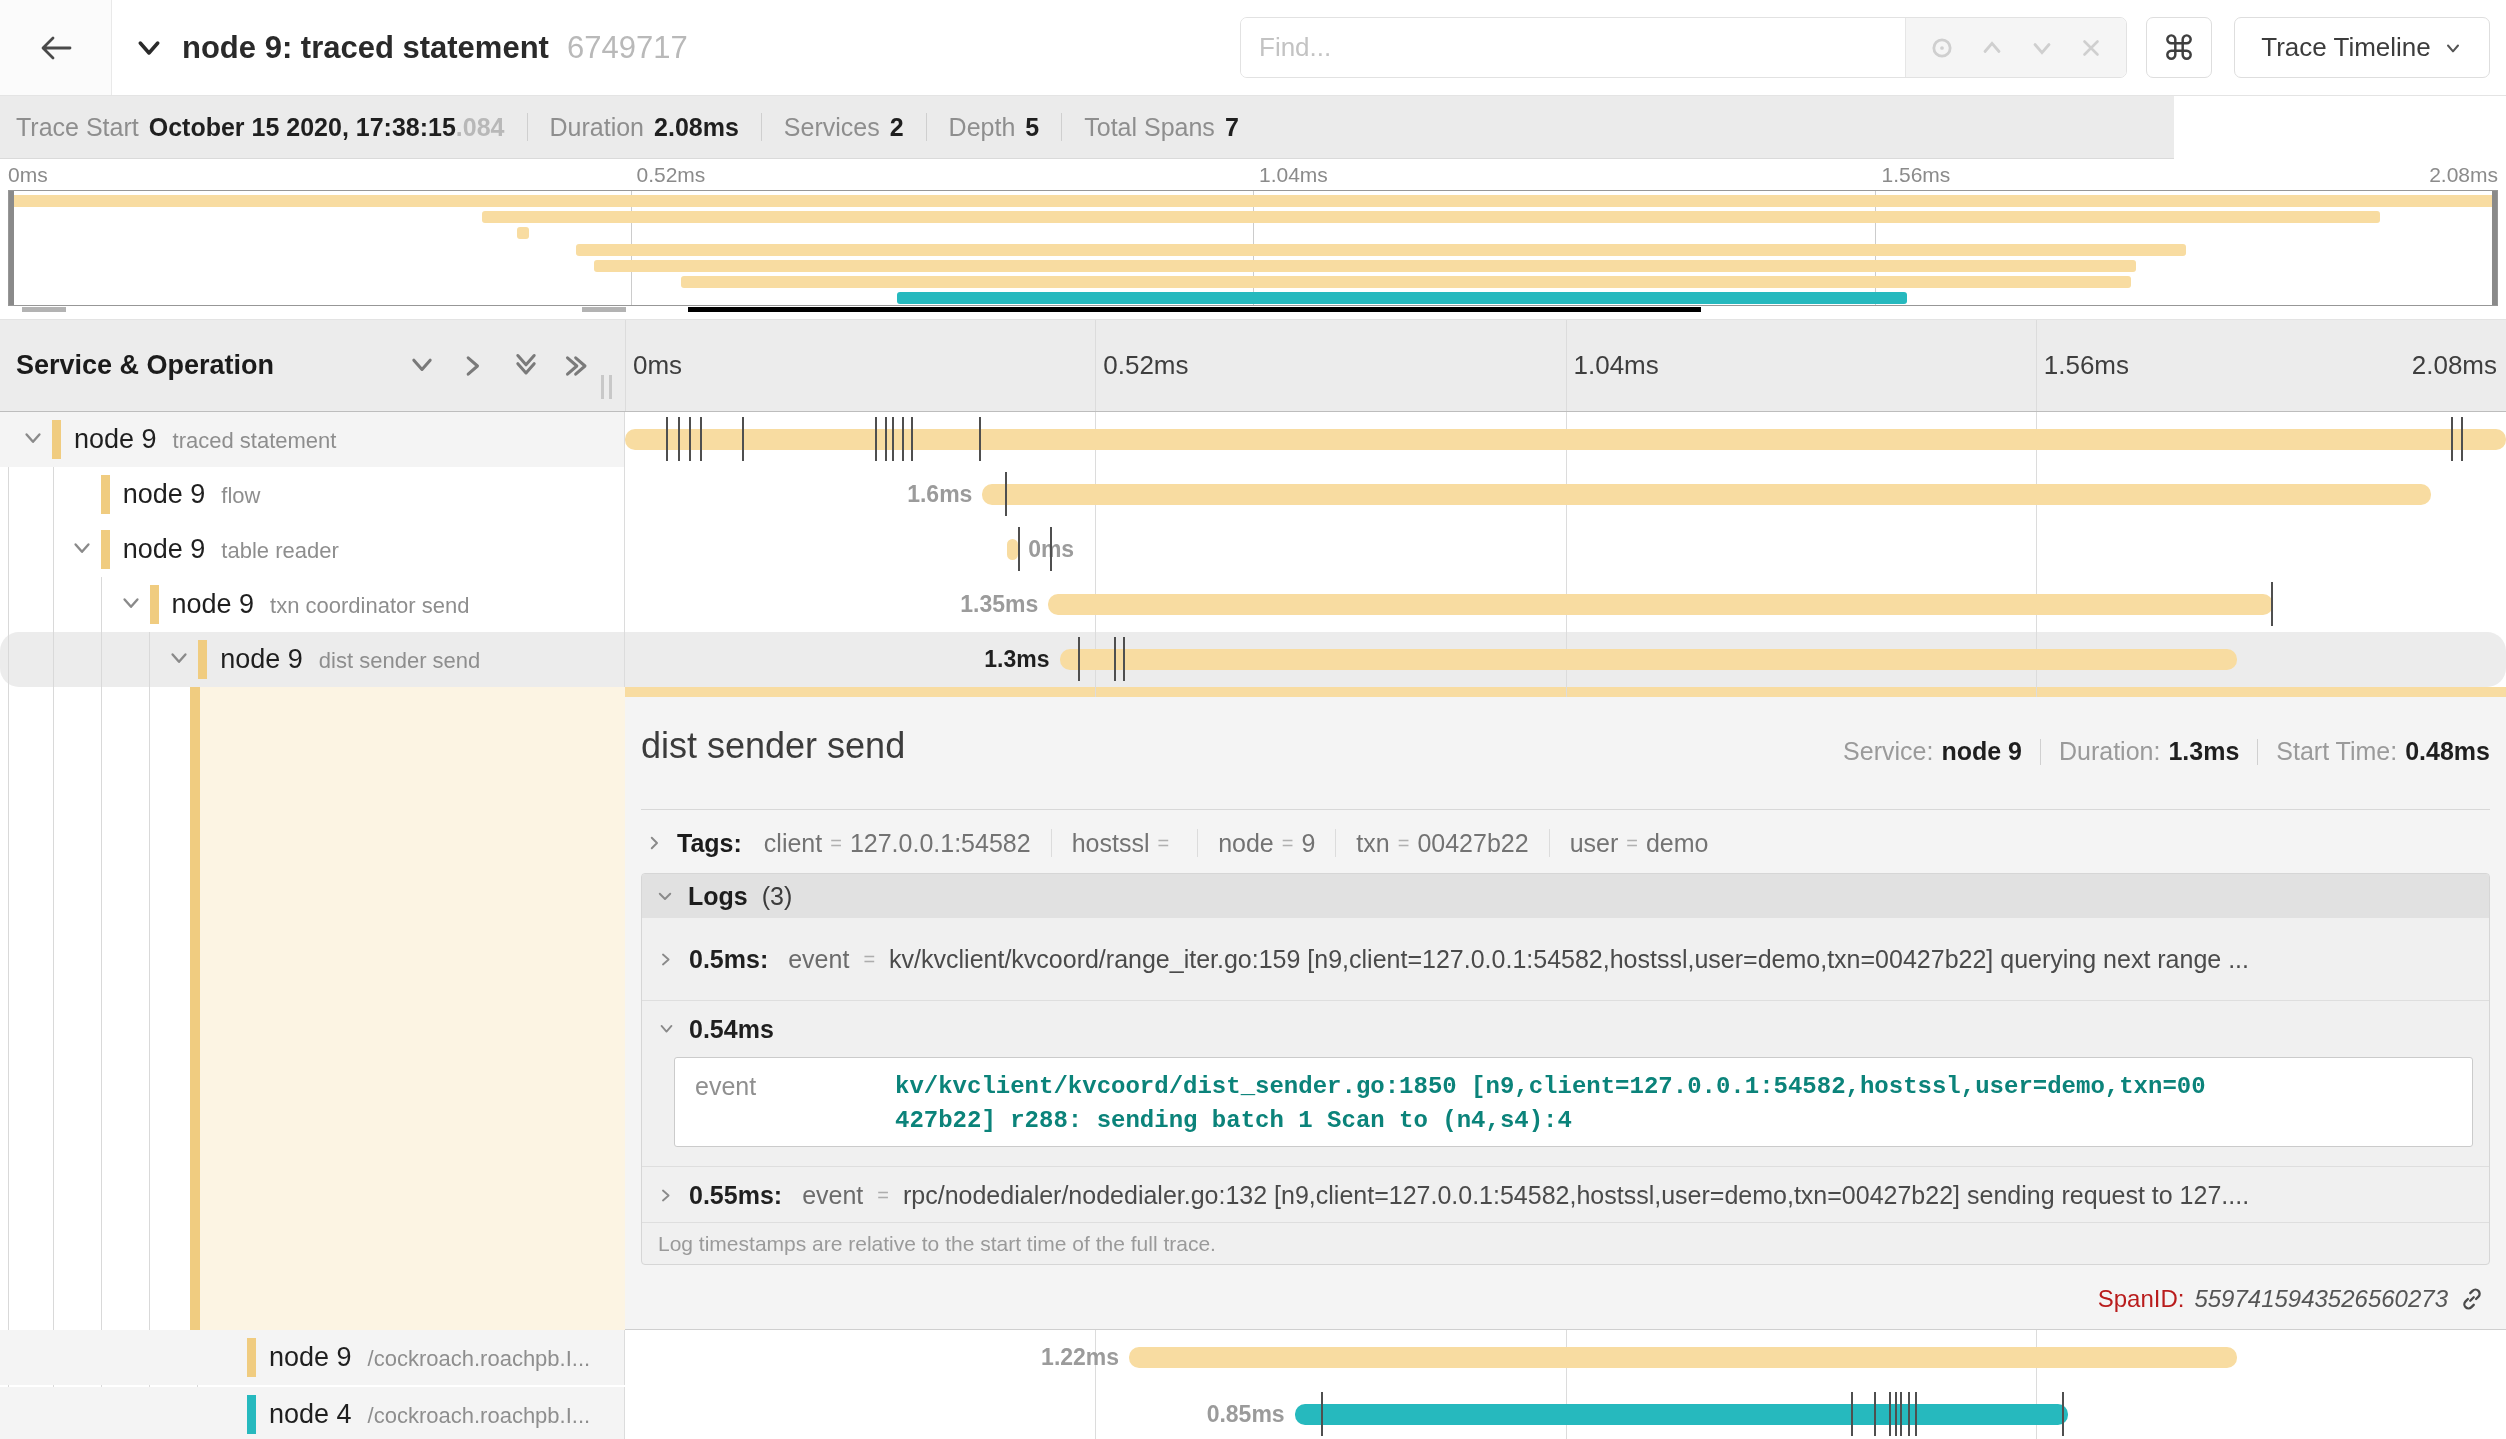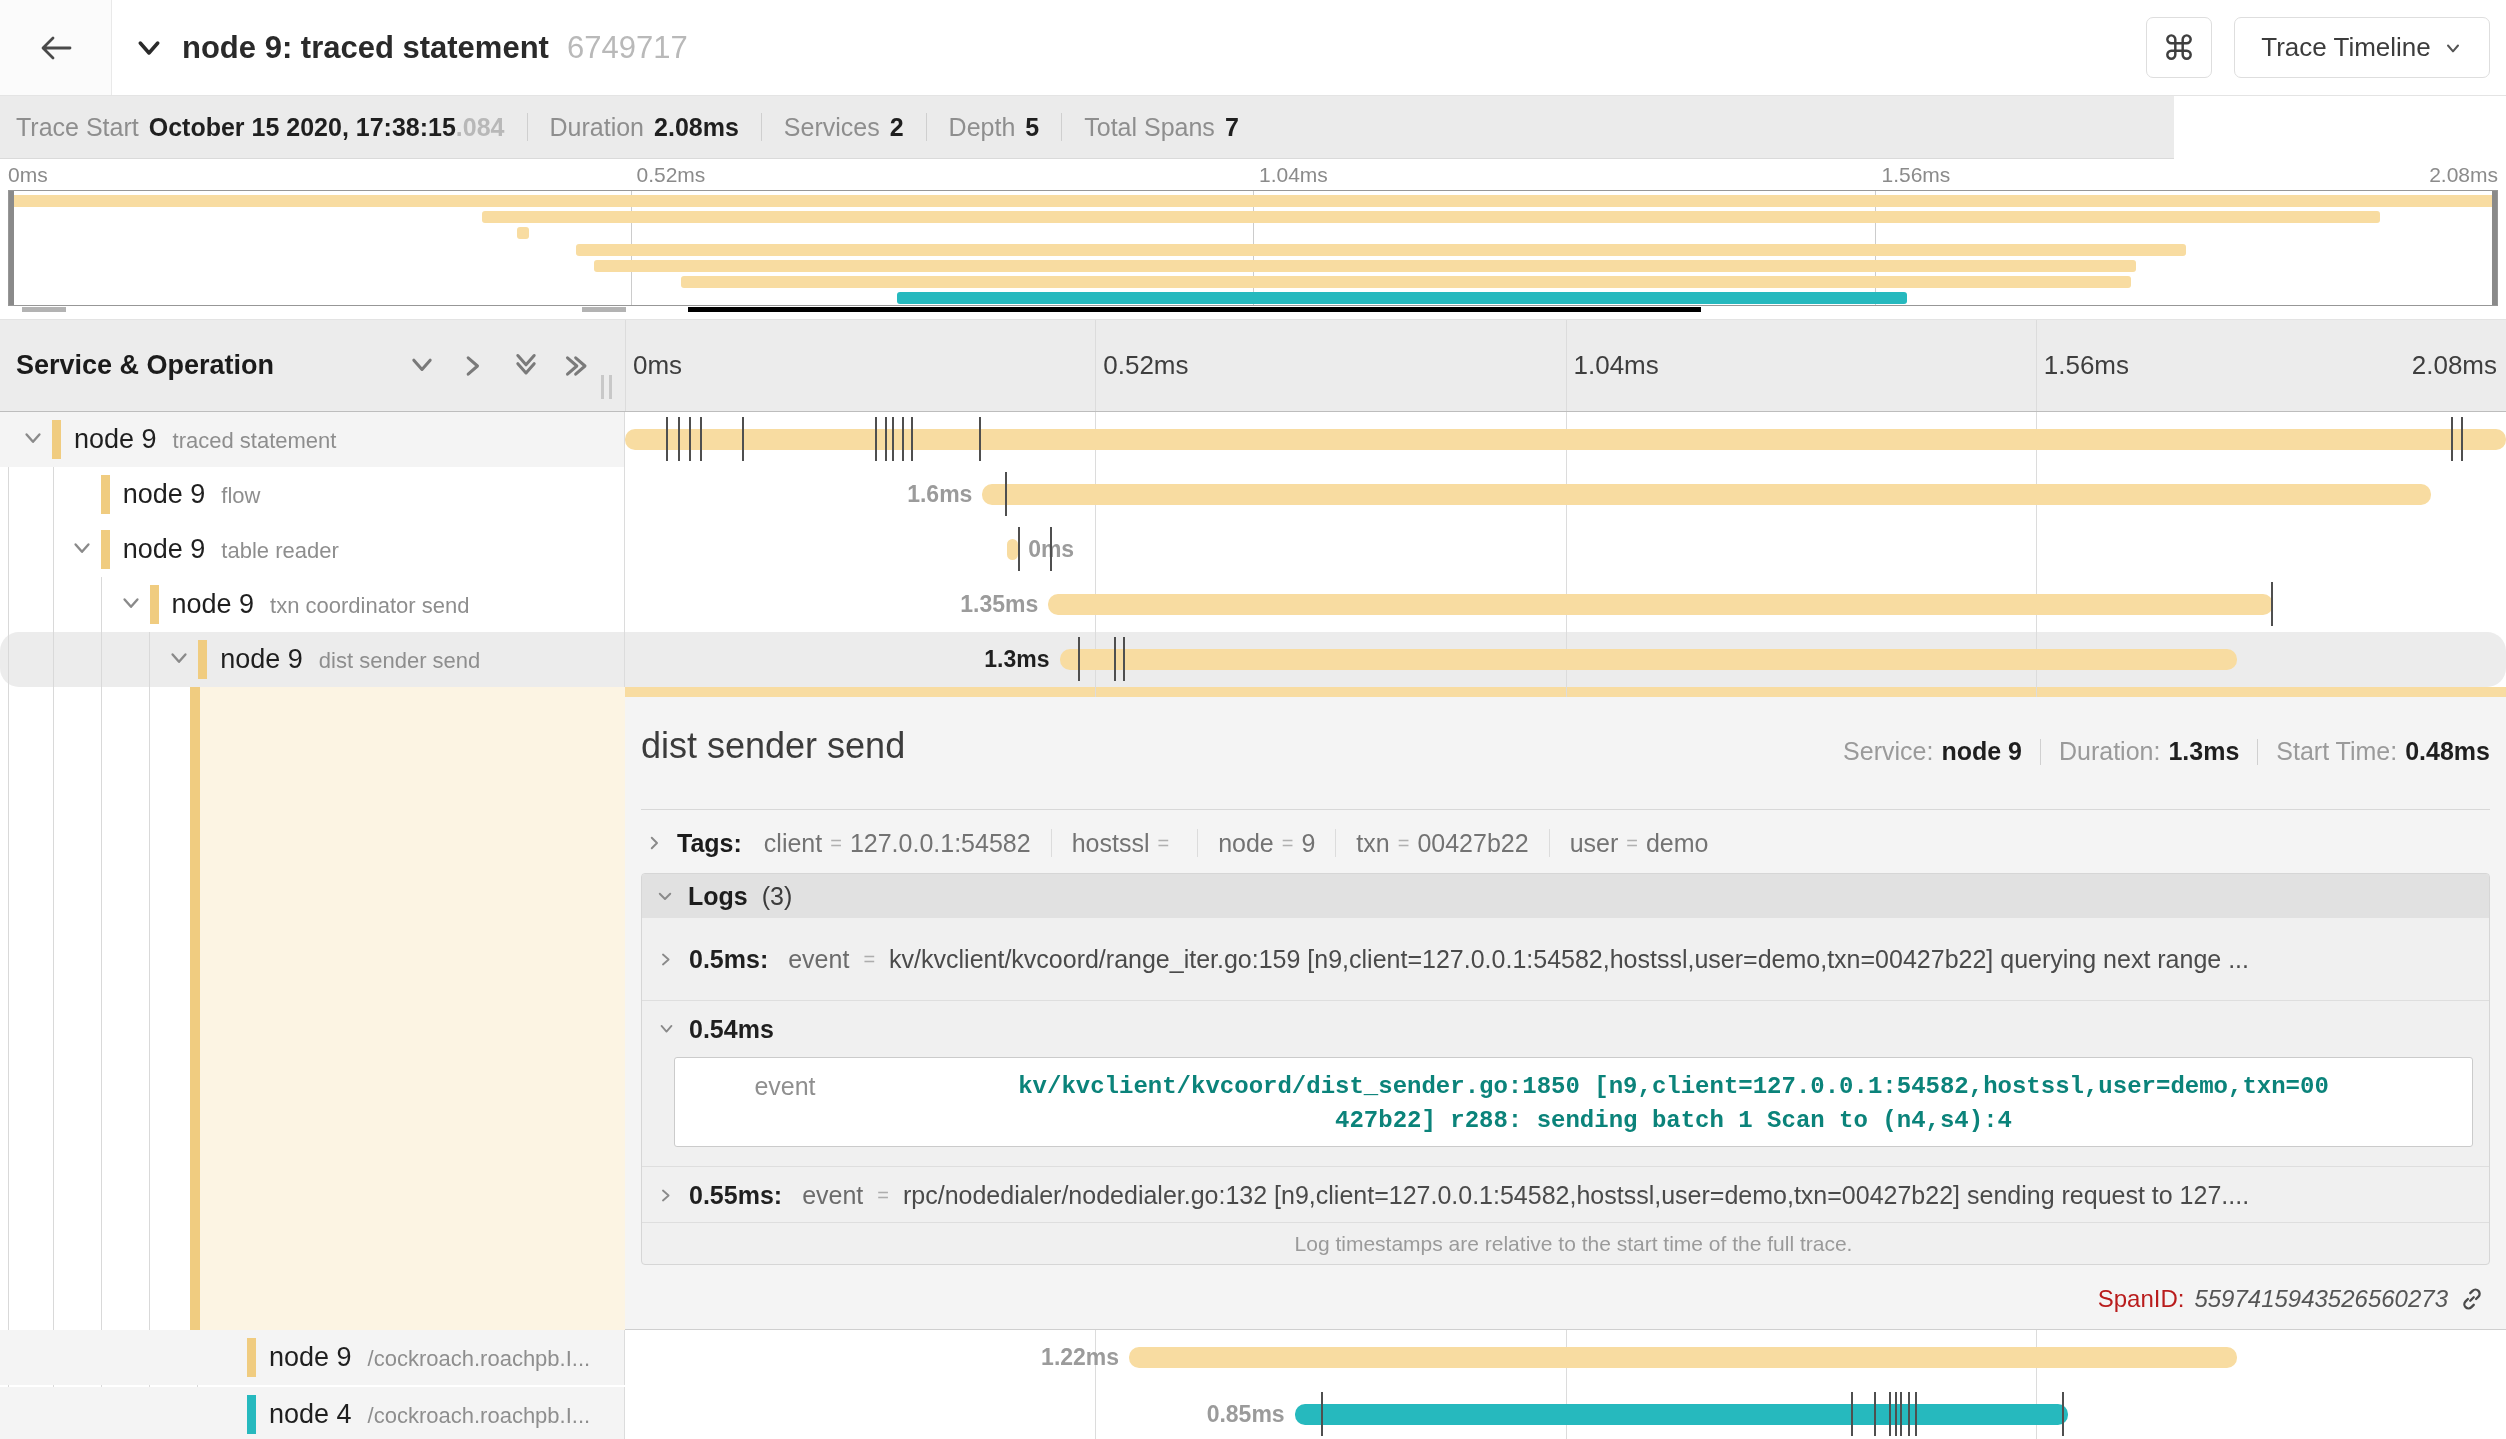--- a/index.html
+++ b/index.html
@@ -76,21 +76,21 @@
   .dp-stats .lbl { color:#9a9a9a; margin-right:8px; }
   .dp-stats .val { color:#1f1f1f; font-weight:700; }
   .dp-stats .sep { width:1px; height:26px; background:#d0d0d0; margin:0 18px; }
   .dp-divider { position:absolute; left:16px; right:16px; top:112px; height:1px; background:#d8d8d8; }
   .tags-row { position:absolute; left:20px; top:124px; height:44px; display:flex; align-items:center; font-size:25px; cursor:pointer; }
   .tags-label { font-weight:700; color:#1c1c1c; margin:0 22px 0 14px; }
   .tag-key { color:#737373; }
   .tag-eq { color:#b0b0b0; font-size:20px; margin:0 8px; }
   .tag-val { color:#737373; }
   .tag-sep { width:1px; height:28px; background:#dcdcdc; margin:0 20px; }
-  .logs-box { position:absolute; left:16px; right:16px; top:176px; height:392px; border:1px solid #d6d6d6; border-radius:4px; background:#f0f0f0; overflow:hidden;text-align:center; }
+  .logs-box { position:absolute; left:16px; right:16px; top:176px; height:392px; border:1px solid #d6d6d6; border-radius:4px; background:#f0f0f0; overflow:hidden; }
   .logs-head { height:44px; background:#e1e1e1; display:flex; align-items:center; padding-left:14px; gap:14px; font-size:25px; cursor:pointer; }
   .logs-title { font-weight:700; color:#1c1c1c; }
   .logs-count { color:#3c3c3c; }
   .log-entry { position:relative; padding-left:16px; font-size:25px; }
   .log-line { display:flex; align-items:center; gap:14px; white-space:nowrap; overflow:hidden; }
   .log-time { font-weight:700; color:#1f1f1f; }
   .log-key { color:#6b6b6b; margin-left:6px; }
   .log-eq { color:#adadad; font-size:20px; }
   .log-val { color:#4a4a4a; overflow:hidden; }
   .log-entry.e1 { height:82px; }
@@ -122,20 +122,46 @@
       </svg>
     </div>
     <div class="title-wrap">
       <span style="display:flex;">
         <svg width="30" height="30" viewBox="0 0 24 24">
             <polyline points="5,8 12,16 19,8" stroke="#2a2a2a" stroke-width="2.8" fill="none" stroke-linecap="round" stroke-linejoin="round"></polyline>
           </svg>
       </span>
       <span class="page-title">node 9: traced statement</span>
       <span class="trace-id">6749717</span>
+    </div>
+    <div class="find-group">
+      <input class="find-input" placeholder="Find..." style="">
+      <div class="find-tools">
+        <span style="display:flex;">
+          <svg width="28" height="28" viewBox="0 0 24 24" class="icon-lite">
+              <circle cx="12" cy="12" r="7"></circle>
+              <circle cx="12" cy="12" r="1.6" fill="#cfcfcf" stroke="none"></circle>
+            </svg>
+        </span>
+        <span style="display:flex;">
+          <svg width="28" height="28" viewBox="0 0 24 24" class="icon-lite">
+              <polyline points="6,15 12,8 18,15"></polyline>
+            </svg>
+        </span>
+        <span style="display:flex;">
+          <svg width="28" height="28" viewBox="0 0 24 24" class="icon-lite">
+              <polyline points="6,9 12,16 18,9"></polyline>
+            </svg>
+        </span>
+        <span style="display:flex;">
+          <svg width="26" height="26" viewBox="0 0 24 24" class="icon-lite">
+              <path d="M6 6 L18 18 M18 6 L6 18"></path>
+            </svg>
+        </span>
+      </div>
     </div>
     <div class="kbd-btn">
       <span>⌘</span>
     </div>
     <div class="view-btn">
       <span>Trace Timeline</span>
       <svg width="20" height="20" viewBox="0 0 24 24">
           <polyline points="6,9 12,16 18,9" stroke="#555" stroke-width="2.4" fill="none" stroke-linecap="round" stroke-linejoin="round"></polyline>
         </svg>
     </div>

